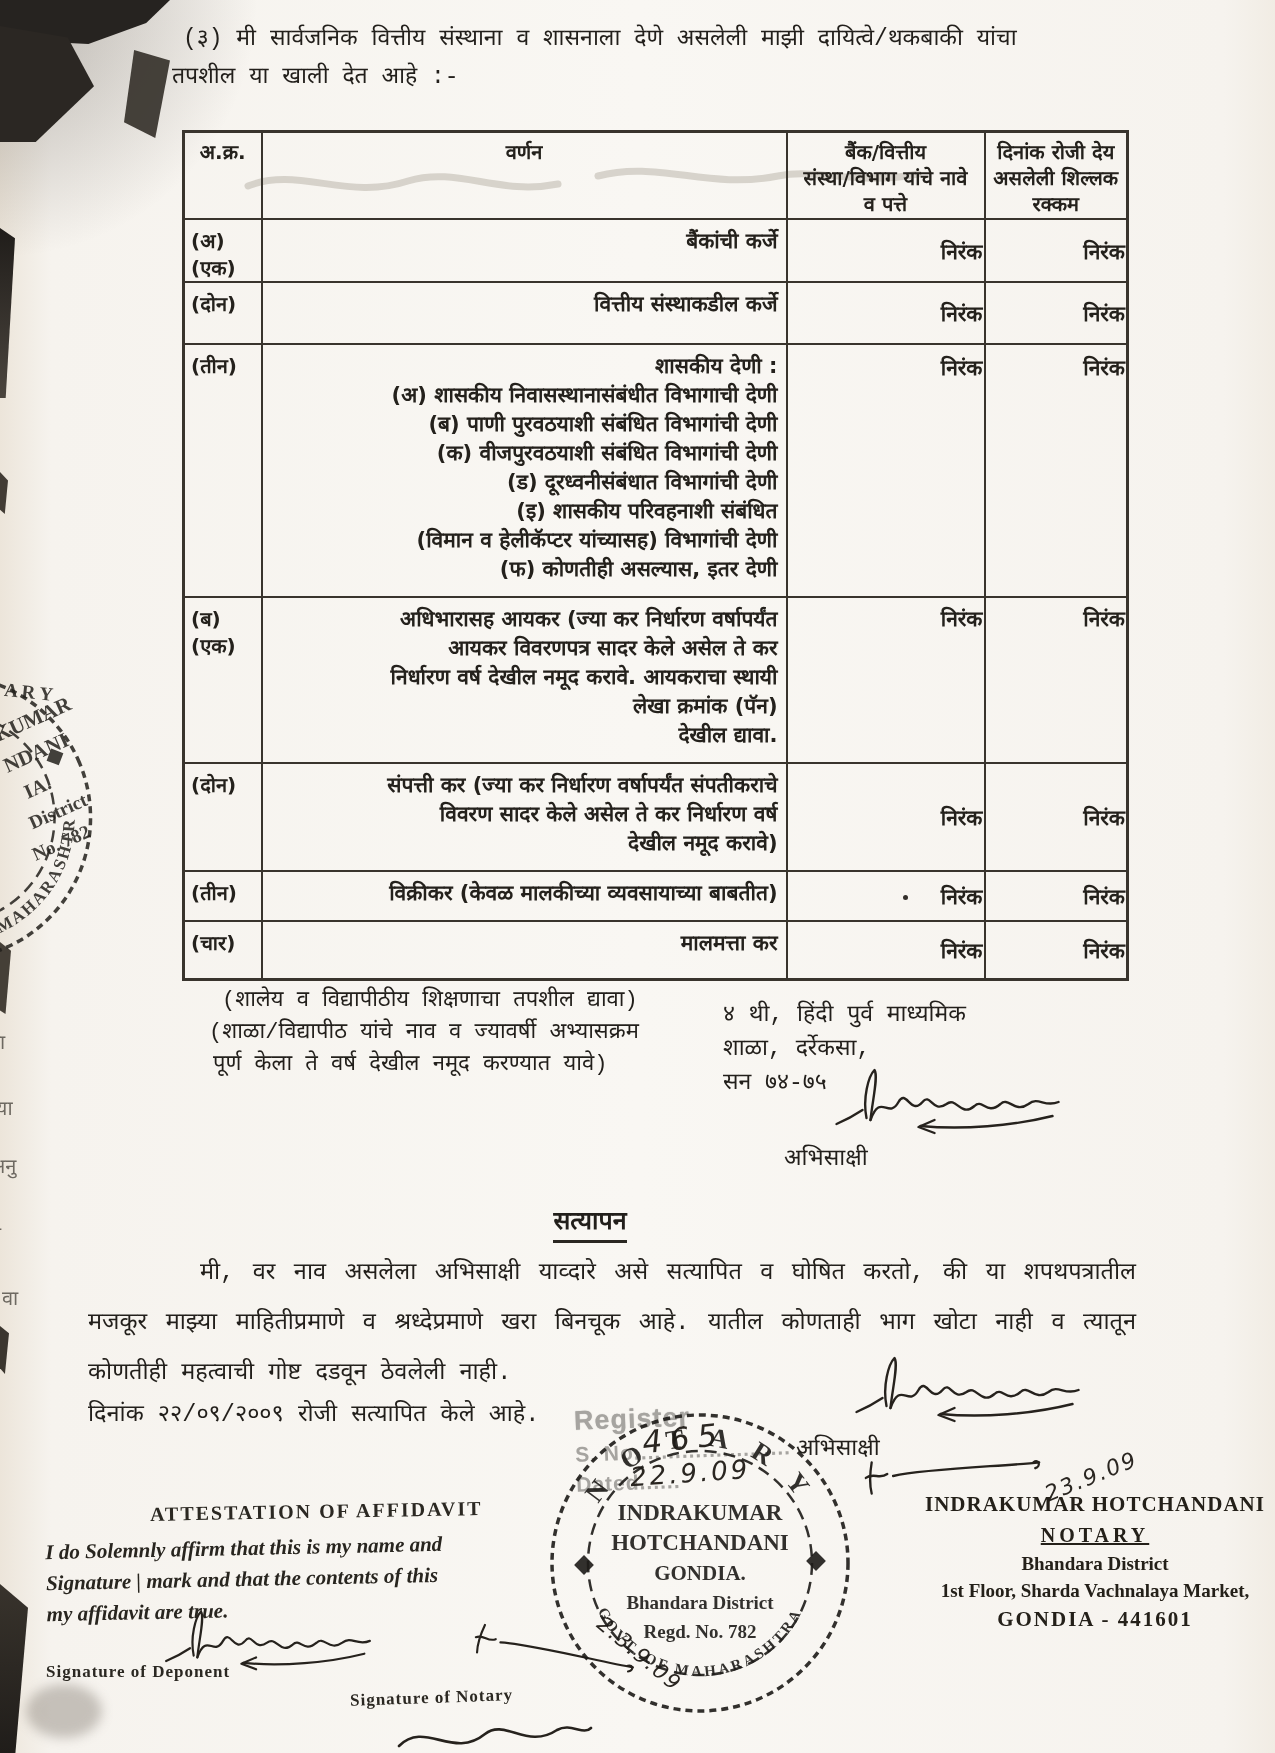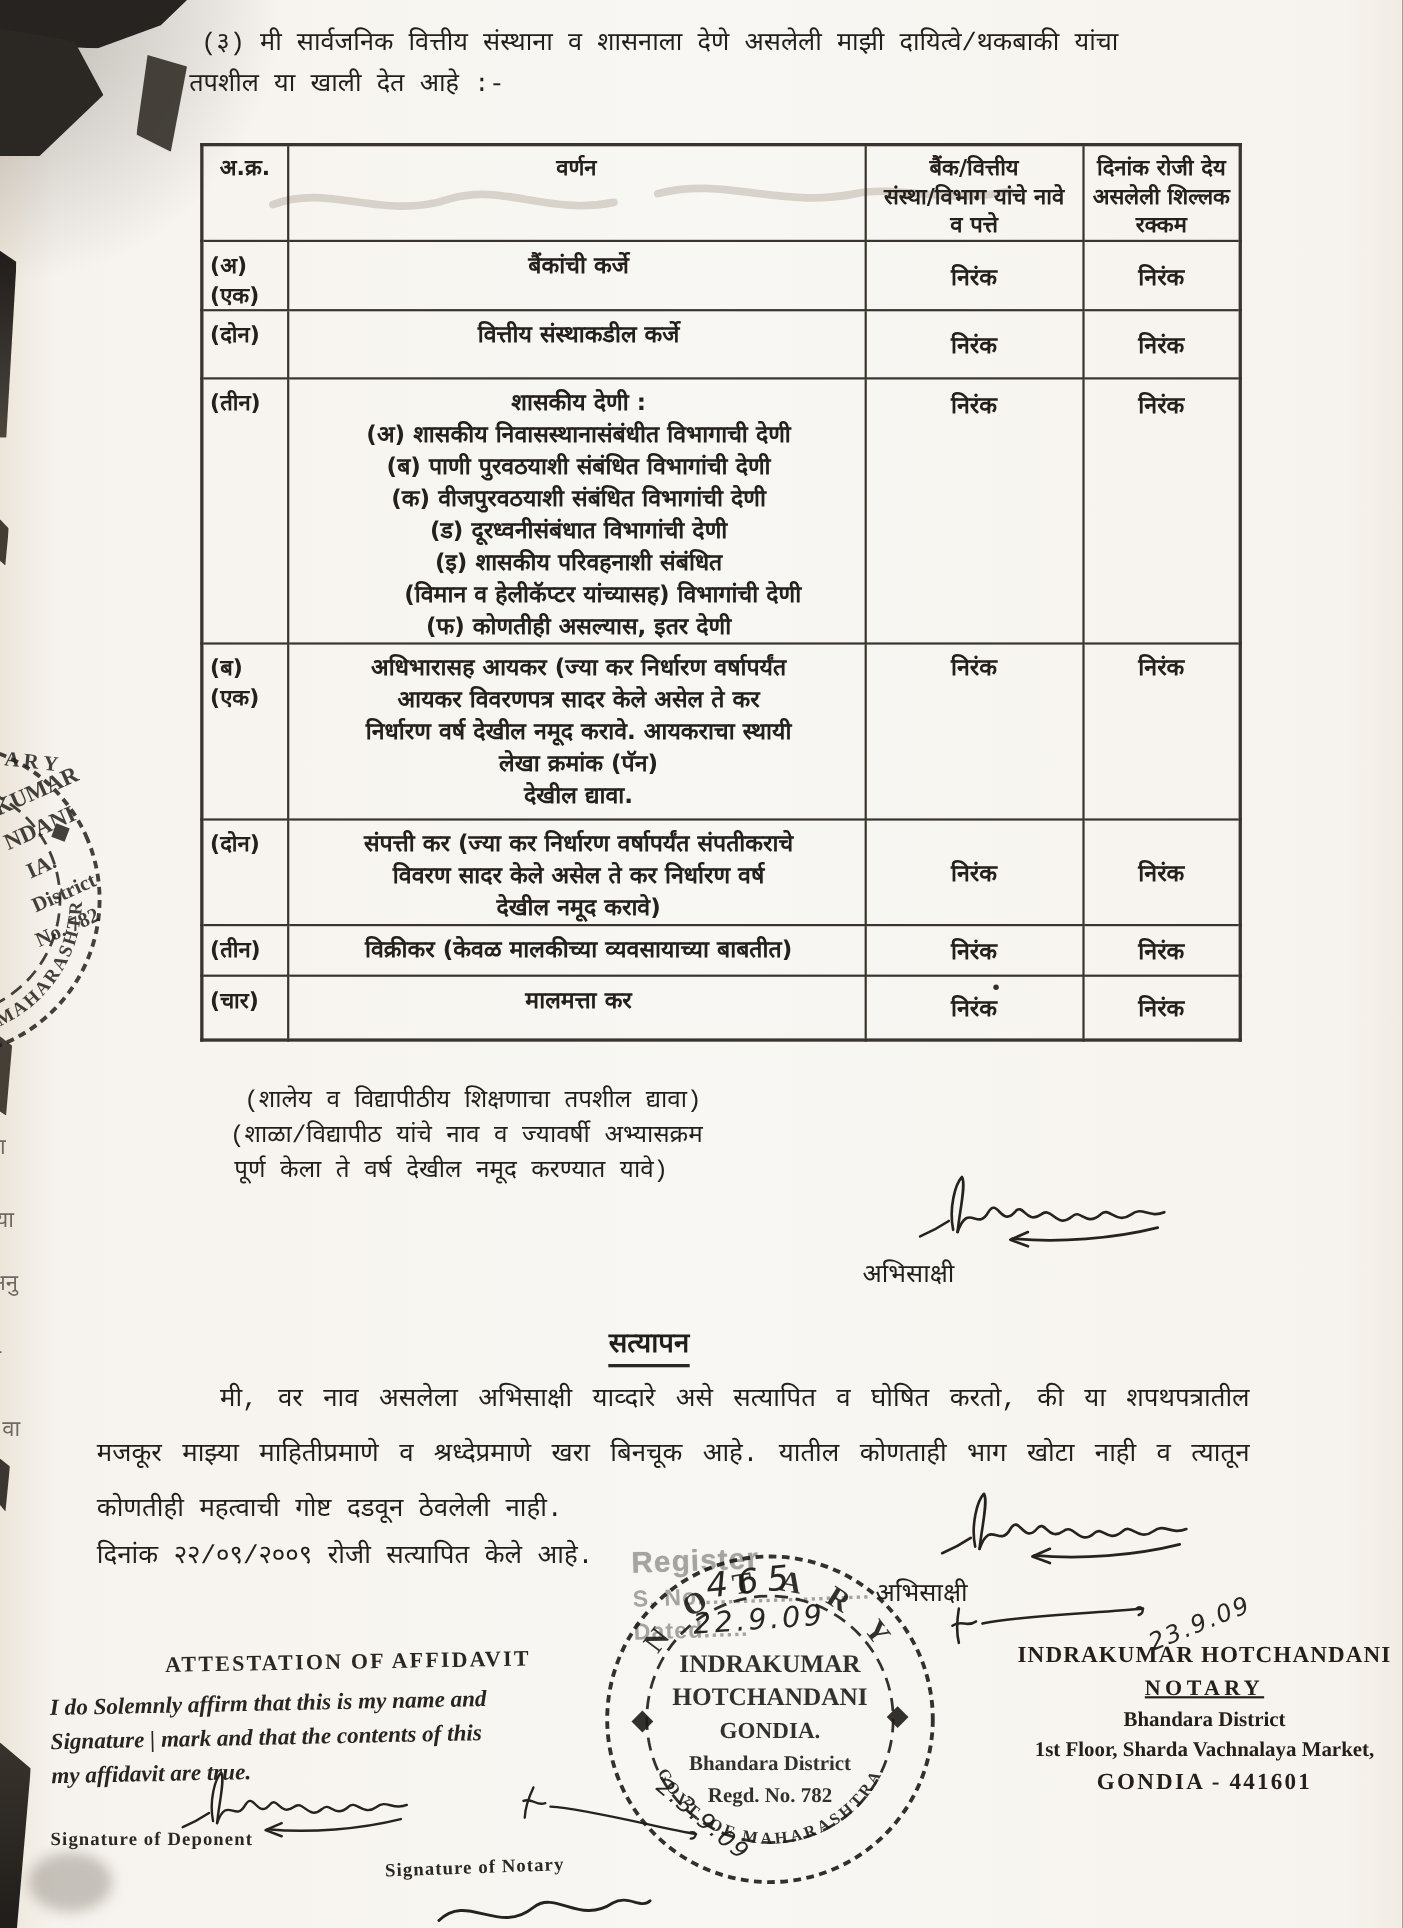--- a/index.html
+++ b/index.html
@@ -28,23 +28,23 @@
   .s3l2{left:172px;top:58px;font-size:23px;}
   .s3note{left:172px;top:94px;font-size:22.5px;}
   
   table.liab{left:182px;top:130px;width:944px;border-collapse:collapse;table-layout:fixed;position:absolute;
     font-size:21px;color:#24211c;}
   table.liab td,table.liab th{border:2px solid #39342d;font-weight:bold;}
   table.liab{border:3px solid #39342d;}
   thead tr{height:82px;}
   th{vertical-align:top;padding-top:6px;font-size:20px;line-height:26px;text-align:center;}
   .c-sr{vertical-align:top;padding:7px 2px 0 6px;font-size:20px;text-align:left;}
-  .c-desc{vertical-align:top;padding:7px 8px 0 12px;line-height:29px;text-align:center;}
+  .c-desc{vertical-align:top;padding:7px 8px 12px 12px;line-height:29px;text-align:right;}
   .c-desc div{white-space:pre;}
-  .c-val{text-align:center;vertical-align:middle;font-size:21px;}
+  .c-val{text-align:right;vertical-align:middle;font-size:21px;}
   tbody tr:nth-child(1){height:56px;}
   tbody tr:nth-child(2){height:62px;}
   tbody tr:nth-child(3){height:236px;}
   tbody tr:nth-child(4){height:160px;}
   tbody tr:nth-child(5){height:96px;}
   tbody tr:nth-child(6){height:46px;}
   tbody tr:nth-child(7){height:58px;}
   tbody tr:nth-child(3) .c-val{vertical-align:top;padding-top:8px;}
   tbody tr:nth-child(4) .c-val{vertical-align:top;padding-top:6px;}
   
@@ -229,20 +229,25 @@
           </td>
           <td class="c-val">निरंक</td>
           <td class="c-val">निरंक</td>
         </tr>
       </tbody>
   </table>
 
   <div class="abs s4b deva">(शालेय व विद्यापीठीय शिक्षणाचा तपशील द्यावा)</div>
   <div class="abs s4c deva">(शाळा/विद्यापीठ यांचे नाव व ज्यावर्षी अभ्यासक्रम</div>
   <div class="abs s4d deva">पूर्ण केला ते वर्ष देखील नमूद करण्यात यावे)</div>
+  <div class="abs answer deva">
+      <div>४ थी, हिंदी पुर्व माध्यमिक</div>
+      <div>शाळा, दर्रेकसा,</div>
+      <div>सन ७४-७५</div>
+    </div>
 
   <svg class="abs sig" style="left:815px;top:1064px" width="265" height="85" viewBox="0 0 250 85">
     <use href="#sigpath"></use>
   </svg>
   <div class="abs abh abh1 deva">अभिसाक्षी</div>
 
   <div class="abs satyapan deva"><span>सत्यापन</span></div>
   <div class="abs vpara deva">मी, वर नाव असलेला अभिसाक्षी याव्दारे असे सत्यापित व घोषित करतो, की या शपथपत्रातील मजकूर माझ्या माहितीप्रमाणे व श्रध्देप्रमाणे खरा बिनचूक आहे. यातील कोणताही भाग खोटा नाही व त्यातून कोणतीही महत्वाची गोष्ट दडवून ठेवलेली नाही.</div>
   <div class="abs vdate deva">दिनांक २२/०९/२००९ रोजी सत्यापित केले आहे.</div>
 

